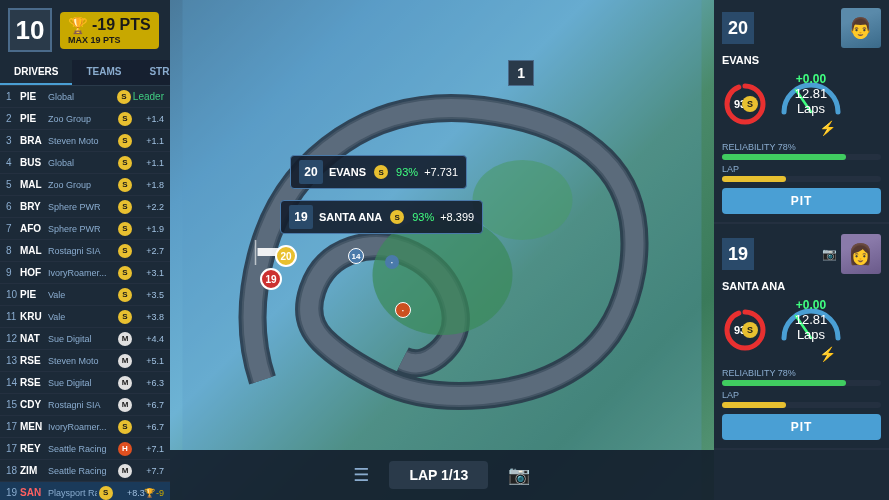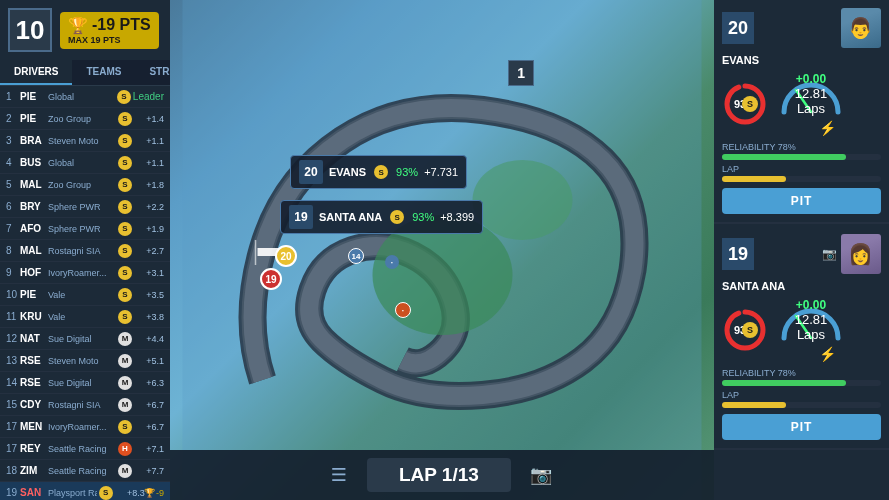--- a/index.html
+++ b/index.html
@@ -390,23 +390,23 @@
 
     .bottom-icon {
       color: #8aaccf;
       font-size: 18px;
       cursor: pointer;
     }
 
     .lap-indicator {
       background: #2a3a4a;
       color: white;
-      font-size: 19px;
-      font-weight: bold;
-      padding: 6px 32px;
+      font-size: 14px;
+      font-weight: bold;
+      padding: 6px 20px;
       border-radius: 4px;
     }
 
     
     .car-overlay {
       position: absolute;
       background: rgba(20, 30, 45, 0.9);
       border: 1px solid #4a7aaa;
       border-radius: 4px;
       padding: 4px 8px;

